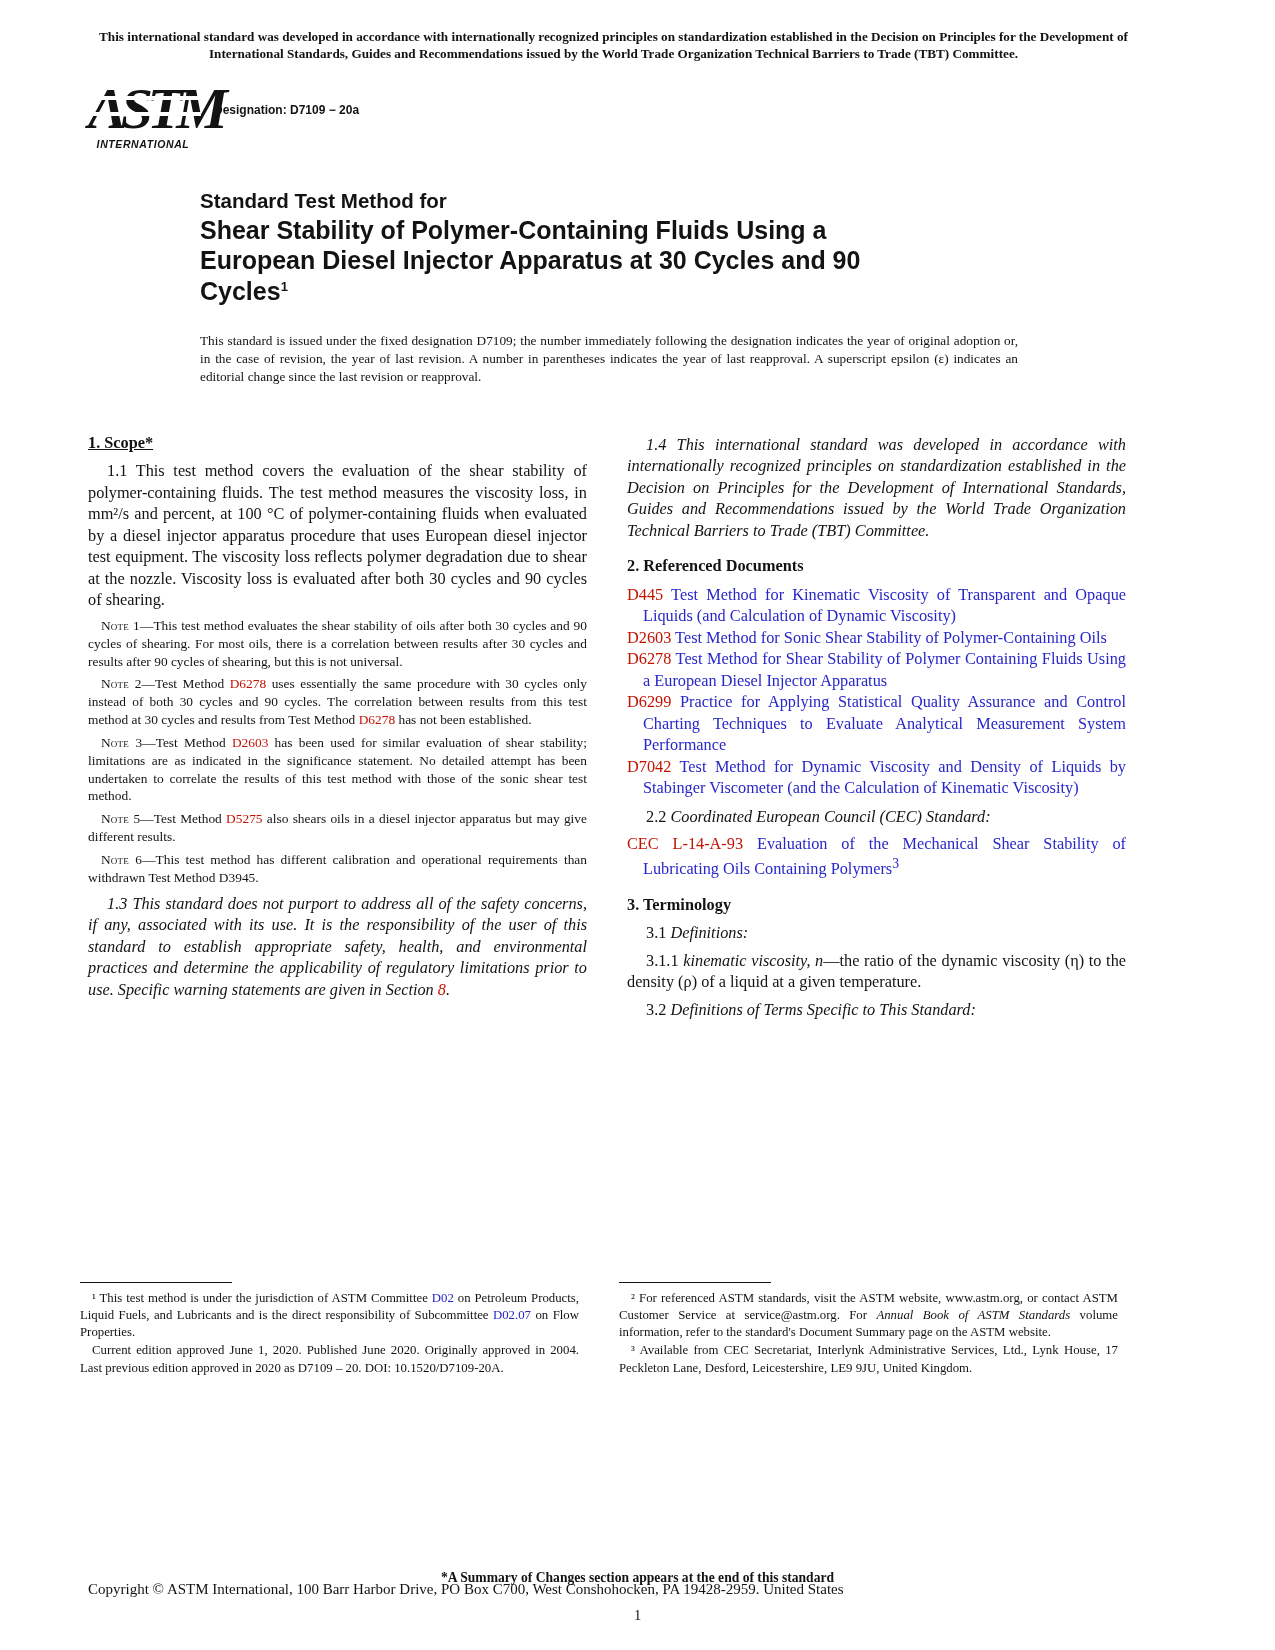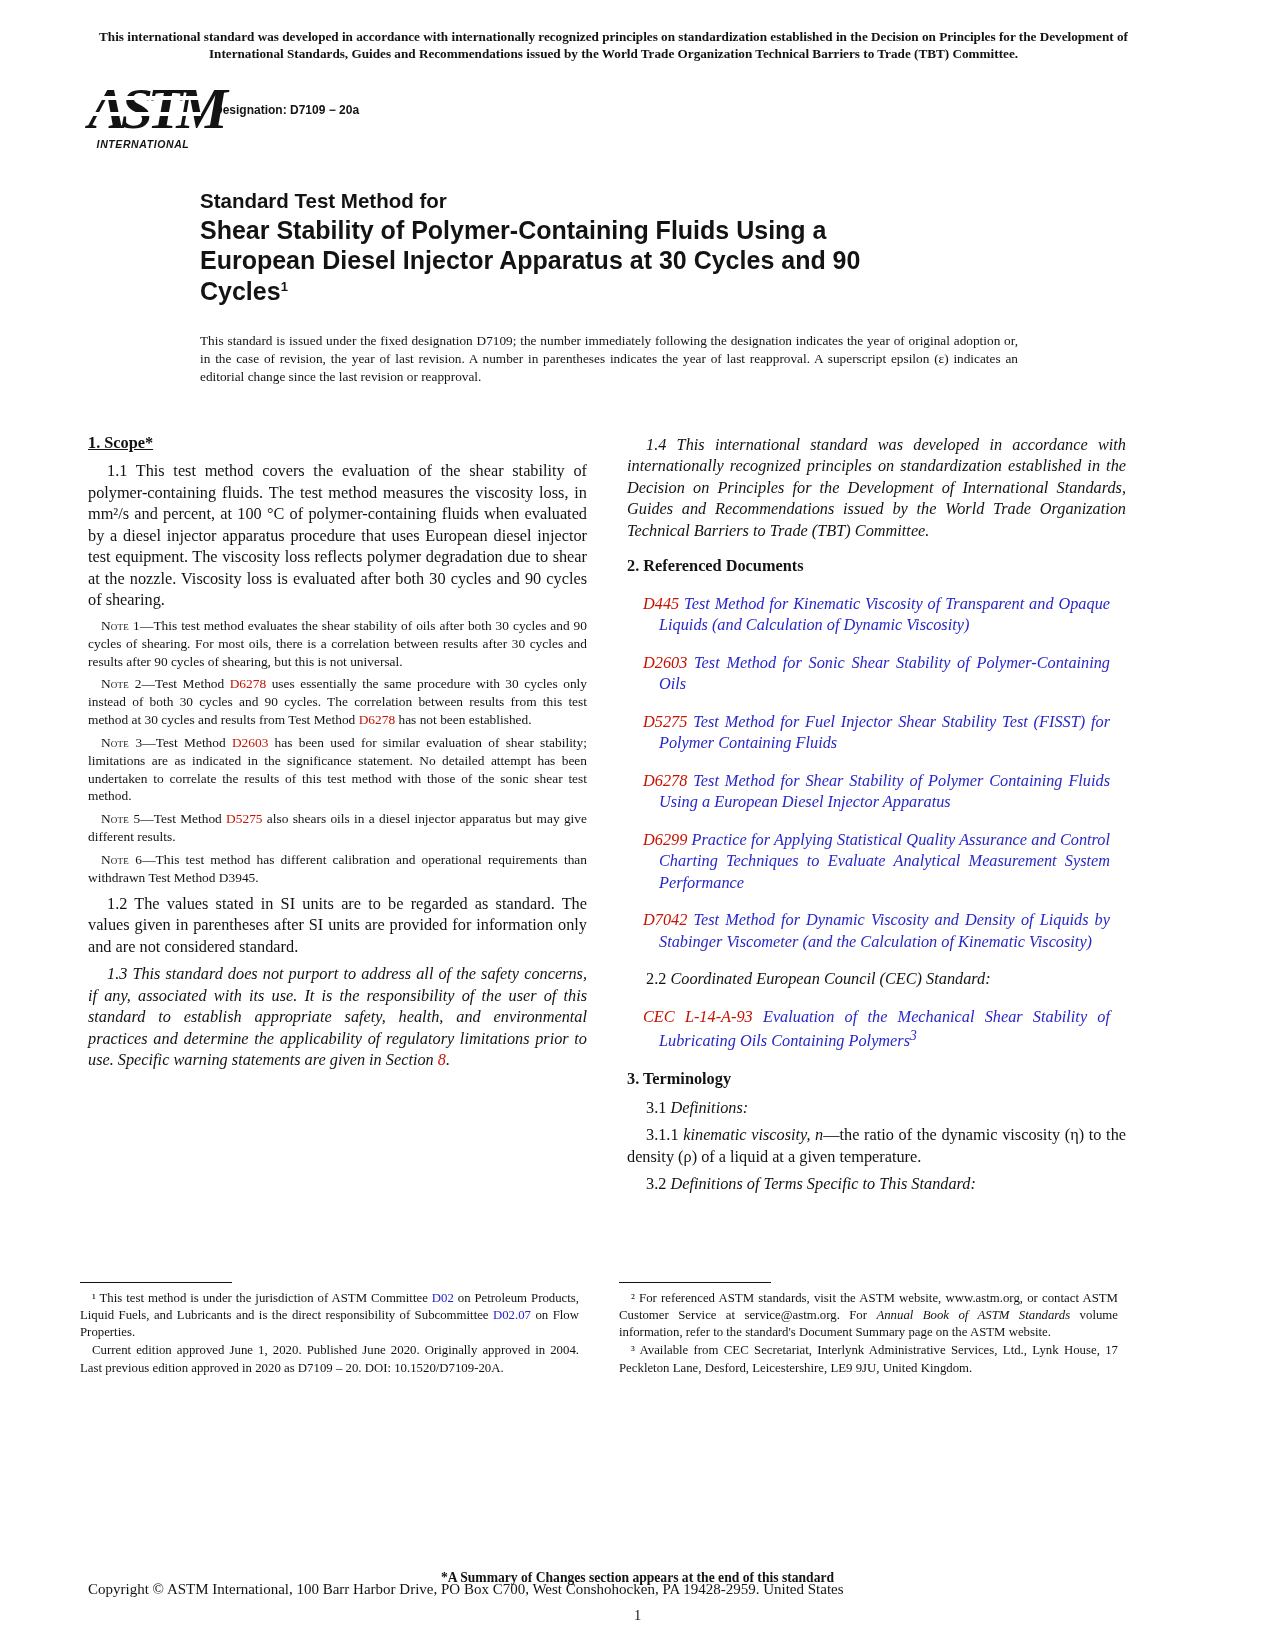--- a/index.html
+++ b/index.html
@@ -64,21 +64,21 @@
   .col { width:499px; font-size:16.3px; line-height:1.32; text-align:justify; }
   h2.sec { font-size:16.3px; font-weight:700; text-align:left; margin:14px 0 7px; }
   .col > h2.sec:first-child { margin-top:4px;text-decoration:underline; }
   .p { text-indent:19px; margin:6px 0; }
   .ital { font-style:italic; }
   .note { font-size:13.4px; line-height:1.33; text-indent:13px; margin:5px 0; }
   .note-label { font-variant:small-caps; letter-spacing:0.2px; }
   .rlink { color:var(--red, #c41200); text-decoration:none; cursor:pointer; }
   .blue { color:var(--blue, #2726c9); cursor:pointer; }
   .reflist { margin:1px 0 7px; }
-  .ref { padding-left:16px; text-indent:-16px; margin:16px;font-style:italic; }
+  .ref { padding-left:16px; text-indent:-16px; margin:0; }
   
   .footnotes { position:absolute; top:1282px; left:80px; width:1038px; display:flex; gap:40px; }
   .fncol { width:499px; font-size:12.8px; line-height:1.34; text-align:justify; }
   .fnrule { width:152px; border-top:1.4px solid #131313; margin-bottom:7px; }
   .fn { text-indent:12px; margin-bottom:1px; }
   
   .summary-note { position:absolute; top:1570px; left:0; width:100%; text-align:center; font-weight:700; font-size:13.6px; }
   .copyright { position:absolute; top:1581px; left:88px; font-size:15px; }
   .page-number { position:absolute; top:1607px; left:0; width:100%; text-align:center; font-size:14.5px; }
 </style>
@@ -115,35 +115,33 @@
 
       <p class="note"><span class="note-label">Note 2</span><span>—Test Method </span><a class="rlink">D6278</a><span> uses essentially the same procedure with 30 cycles only instead of both 30 cycles and 90 cycles. The correlation between results from this test method at 30 cycles and results from Test Method </span><a class="rlink">D6278</a><span> has not been established.</span></p>
 
       <p class="note"><span class="note-label">Note 3</span><span>—Test Method </span><a class="rlink">D2603</a><span> has been used for similar evaluation of shear stability; limitations are as indicated in the significance statement. No detailed attempt has been undertaken to correlate the results of this test method with those of the sonic shear test method.</span></p>
 
 
       <p class="note"><span class="note-label">Note 5</span><span>—Test Method </span><a class="rlink">D5275</a><span> also shears oils in a diesel injector apparatus but may give different results.</span></p>
 
       <p class="note"><span class="note-label">Note 6</span><span>—This test method has different calibration and operational requirements than withdrawn Test Method D3945.</span></p>
 
-      <p class="p">1.2 The values stated in SI units are to be regarded as standard. The values given in parentheses after SI units are provided for information only and are not considered standard.</p>
 
       <p class="p ital"><span>1.3 This standard does not purport to address all of the safety concerns, if any, associated with its use. It is the responsibility of the user of this standard to establish appropriate safety, health, and environmental practices and determine the applicability of regulatory limitations prior to use. Specific warning statements are given in Section </span><a class="rlink">8</a><span>.</span></p>
     </div>
 
     <div class="col">
       <p class="p ital">1.4 This international standard was developed in accordance with internationally recognized principles on standardization established in the Decision on Principles for the Development of International Standards, Guides and Recommendations issued by the World Trade Organization Technical Barriers to Trade (TBT) Committee.</p>
 
       <h2 class="sec">2. Referenced Documents</h2>
 
 
       <div class="reflist">
         <p class="ref"><a class="rlink">D445</a><span class="blue"> Test Method for Kinematic Viscosity of Transparent and Opaque Liquids (and Calculation of Dynamic Viscosity)</span></p>
         <p class="ref"><a class="rlink">D2603</a><span class="blue"> Test Method for Sonic Shear Stability of Polymer-Containing Oils</span></p>
-        <p class="ref"><a class="rlink">D5275</a><span class="blue"> Test Method for Fuel Injector Shear Stability Test (FISST) for Polymer Containing Fluids</span></p>
         <p class="ref"><a class="rlink">D6278</a><span class="blue"> Test Method for Shear Stability of Polymer Containing Fluids Using a European Diesel Injector Apparatus</span></p>
         <p class="ref"><a class="rlink">D6299</a><span class="blue"> Practice for Applying Statistical Quality Assurance and Control Charting Techniques to Evaluate Analytical Measurement System Performance</span></p>
         <p class="ref"><a class="rlink">D7042</a><span class="blue"> Test Method for Dynamic Viscosity and Density of Liquids by Stabinger Viscometer (and the Calculation of Kinematic Viscosity)</span></p>
       </div>
 
       <p class="p"><span>2.2 </span><span class="ital">Coordinated European Council (CEC) Standard:</span></p>
 
       <p class="ref"><a class="rlink">CEC L-14-A-93</a><span class="blue"> Evaluation of the Mechanical Shear Stability of Lubricating Oils Containing Polymers</span><sup class="blue">3</sup></p>
 
       <h2 class="sec">3. Terminology</h2>

